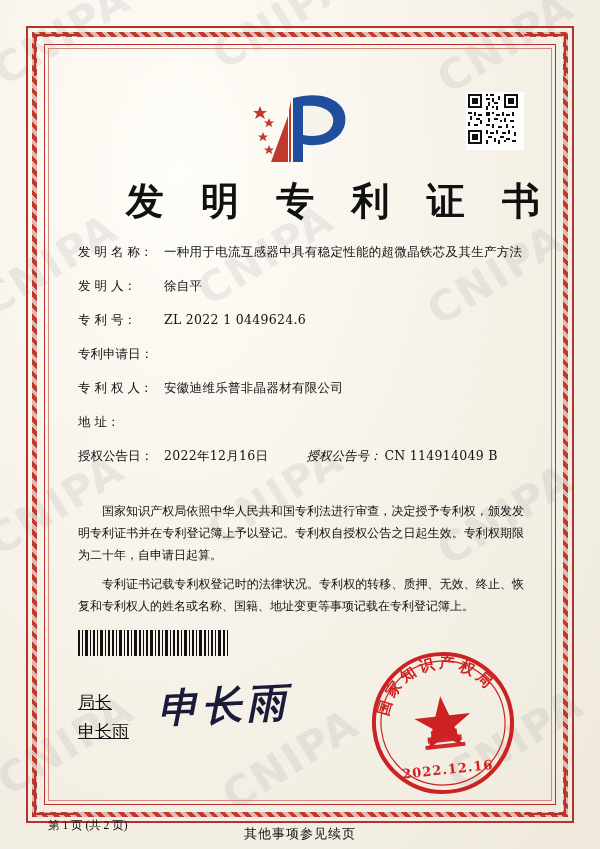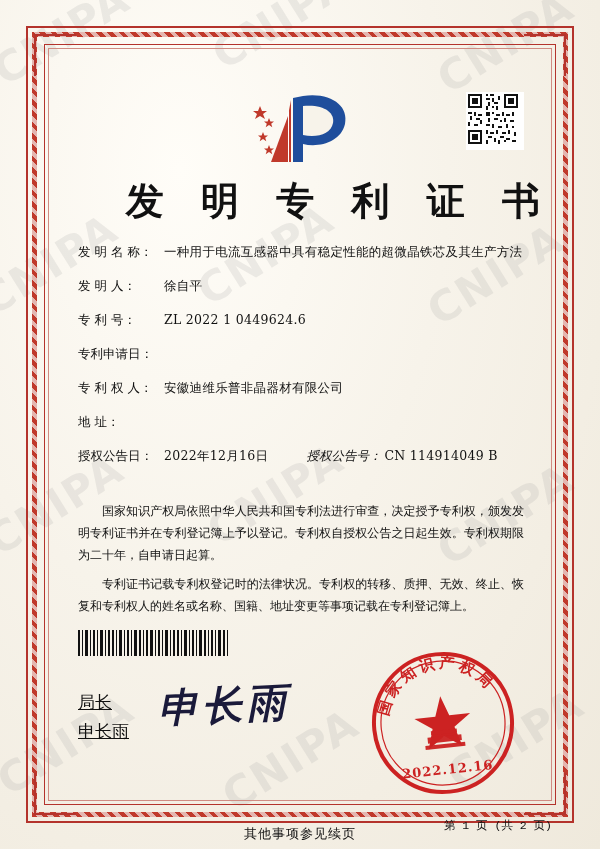--- a/index.html
+++ b/index.html
@@ -153,23 +153,23 @@
   }
 
   
   .seal{
     position:absolute;right:34px;top:600px;
     width:150px;height:150px;
   }
 
   .pagenum{
     position:absolute;left:0;right:0;top:770px;
-    text-align:right;
+    text-align:left;
     font-size:11.5px;color:#111;
-    font-family:Liberation Mono, monospace;
+    font-family:Liberation Serif, serif;
   }
   .footnote{
     position:absolute;left:0;right:0;bottom:6px;
     text-align:center;
     font-size:13px;color:#111;
     font-family:Liberation Sans, sans-serif;
     letter-spacing:1px;
   }
 </style>
 </head>

